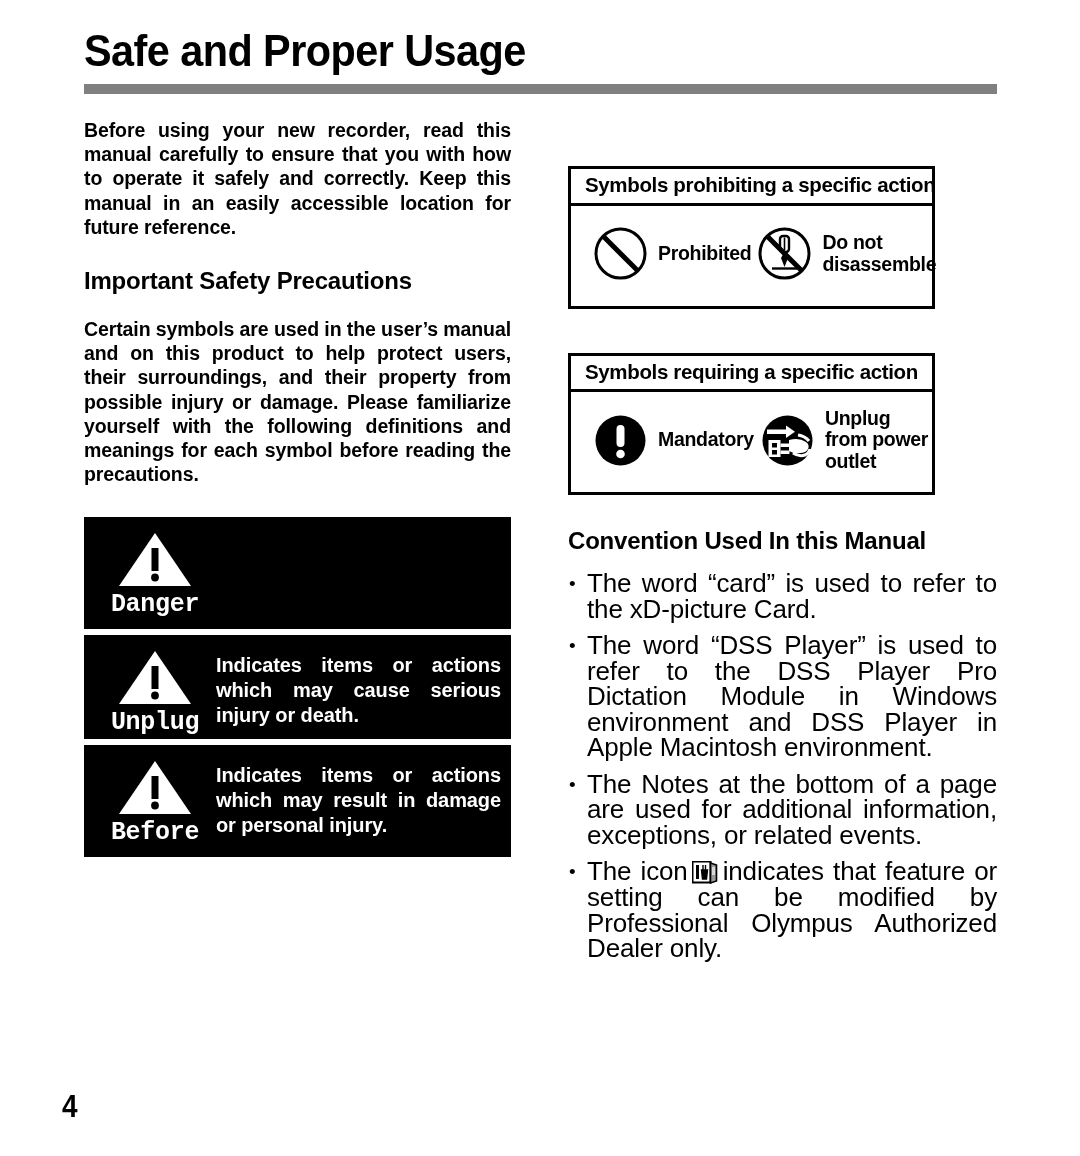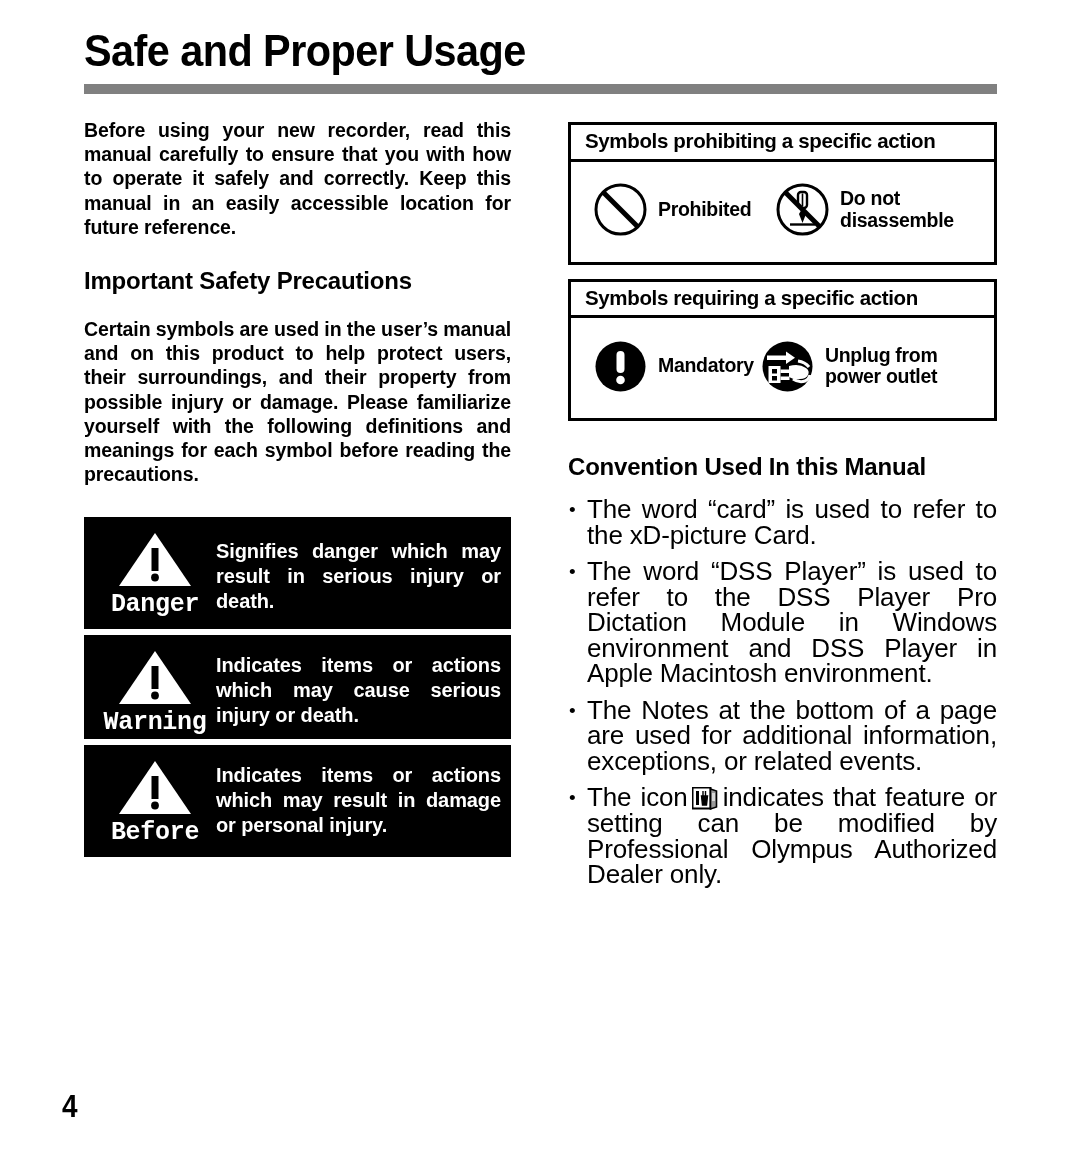--- a/index.html
+++ b/index.html
@@ -136,24 +136,25 @@
     padding-top: 14px;
     padding-left: 2px;
     letter-spacing: -0.1px;
   }
   .warn-box.warning .warn-text,
   .warn-box.caution .warn-text { padding-top: 10px; }
 
   
   .sym-box {
     border: 3px solid #000000;
-    width: 429px;
+    width: 367px;
     box-sizing: border-box;
     background: #ffffff;
     margin-bottom: 14px;
+    margin-top: 44px;
   }
   .sym-head {
     border-bottom: 3px solid #000000;
     font-size: 20.5px;
     font-weight: bold;
     letter-spacing: -0.35px;
     padding: 4px 0 5px 14px;
     line-height: 1.2;
     white-space: nowrap;
   }
@@ -252,33 +253,32 @@
         <div class="warn-left">
           <div class="tri-icon">
             <svg width="74" height="56" viewBox="0 0 74 56">
               <polygon points="37,2 73,55 1,55" fill="#ffffff"></polygon>
               <rect x="33.5" y="17" width="7" height="23" fill="#000000"></rect>
               <circle cx="37" cy="46.5" r="3.9" fill="#000000"></circle>
             </svg>
           </div>
           <div class="warn-label">Danger</div>
         </div>
-        <div class="warn-text">Signifies danger which may result in serious injury or death.</div>
       </div>
 
       <div class="warn-box warning">
         <div class="warn-left">
           <div class="tri-icon">
             <svg width="74" height="56" viewBox="0 0 74 56">
               <polygon points="37,2 73,55 1,55" fill="#ffffff"></polygon>
               <rect x="33.5" y="17" width="7" height="23" fill="#000000"></rect>
               <circle cx="37" cy="46.5" r="3.9" fill="#000000"></circle>
             </svg>
           </div>
-          <div class="warn-label">Warning</div>
+          <div class="warn-label">Unplug</div>
         </div>
         <div class="warn-text">Indicates items or actions which may cause serious injury or death.</div>
       </div>
 
       <div class="warn-box caution">
         <div class="warn-left">
           <div class="tri-icon">
             <svg width="74" height="56" viewBox="0 0 74 56">
               <polygon points="37,2 73,55 1,55" fill="#ffffff"></polygon>
               <rect x="33.5" y="17" width="7" height="23" fill="#000000"></rect>

